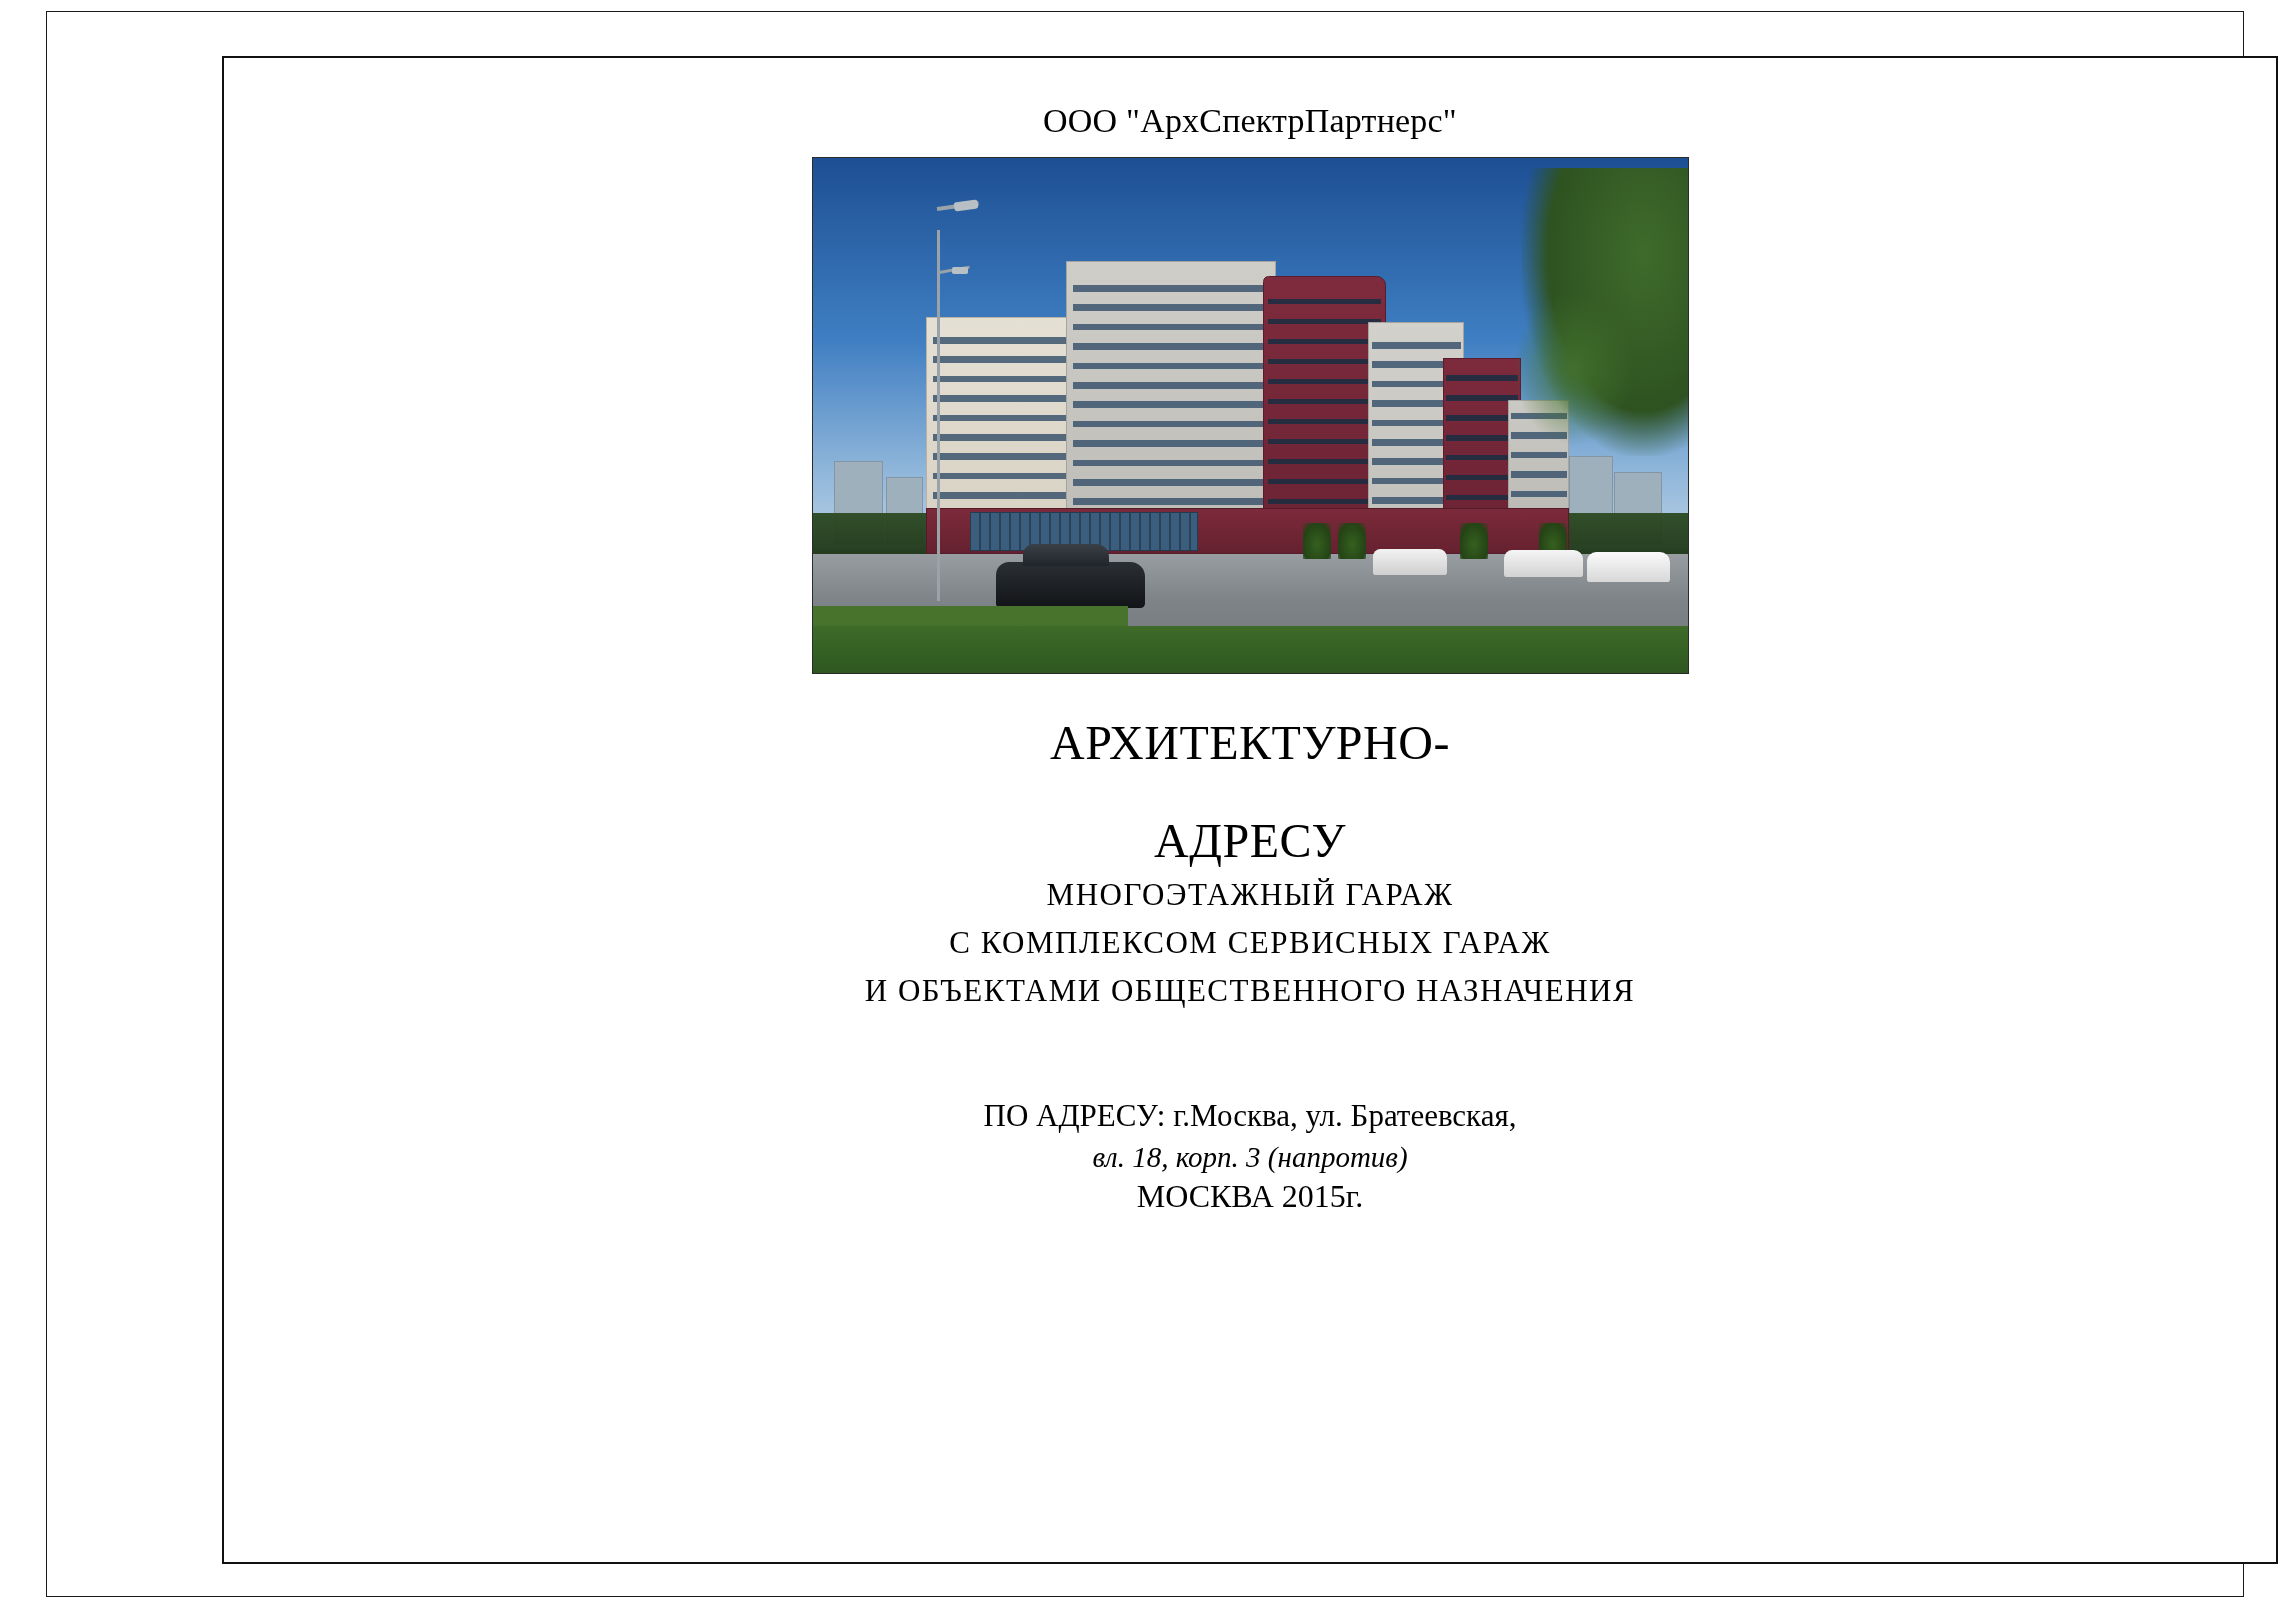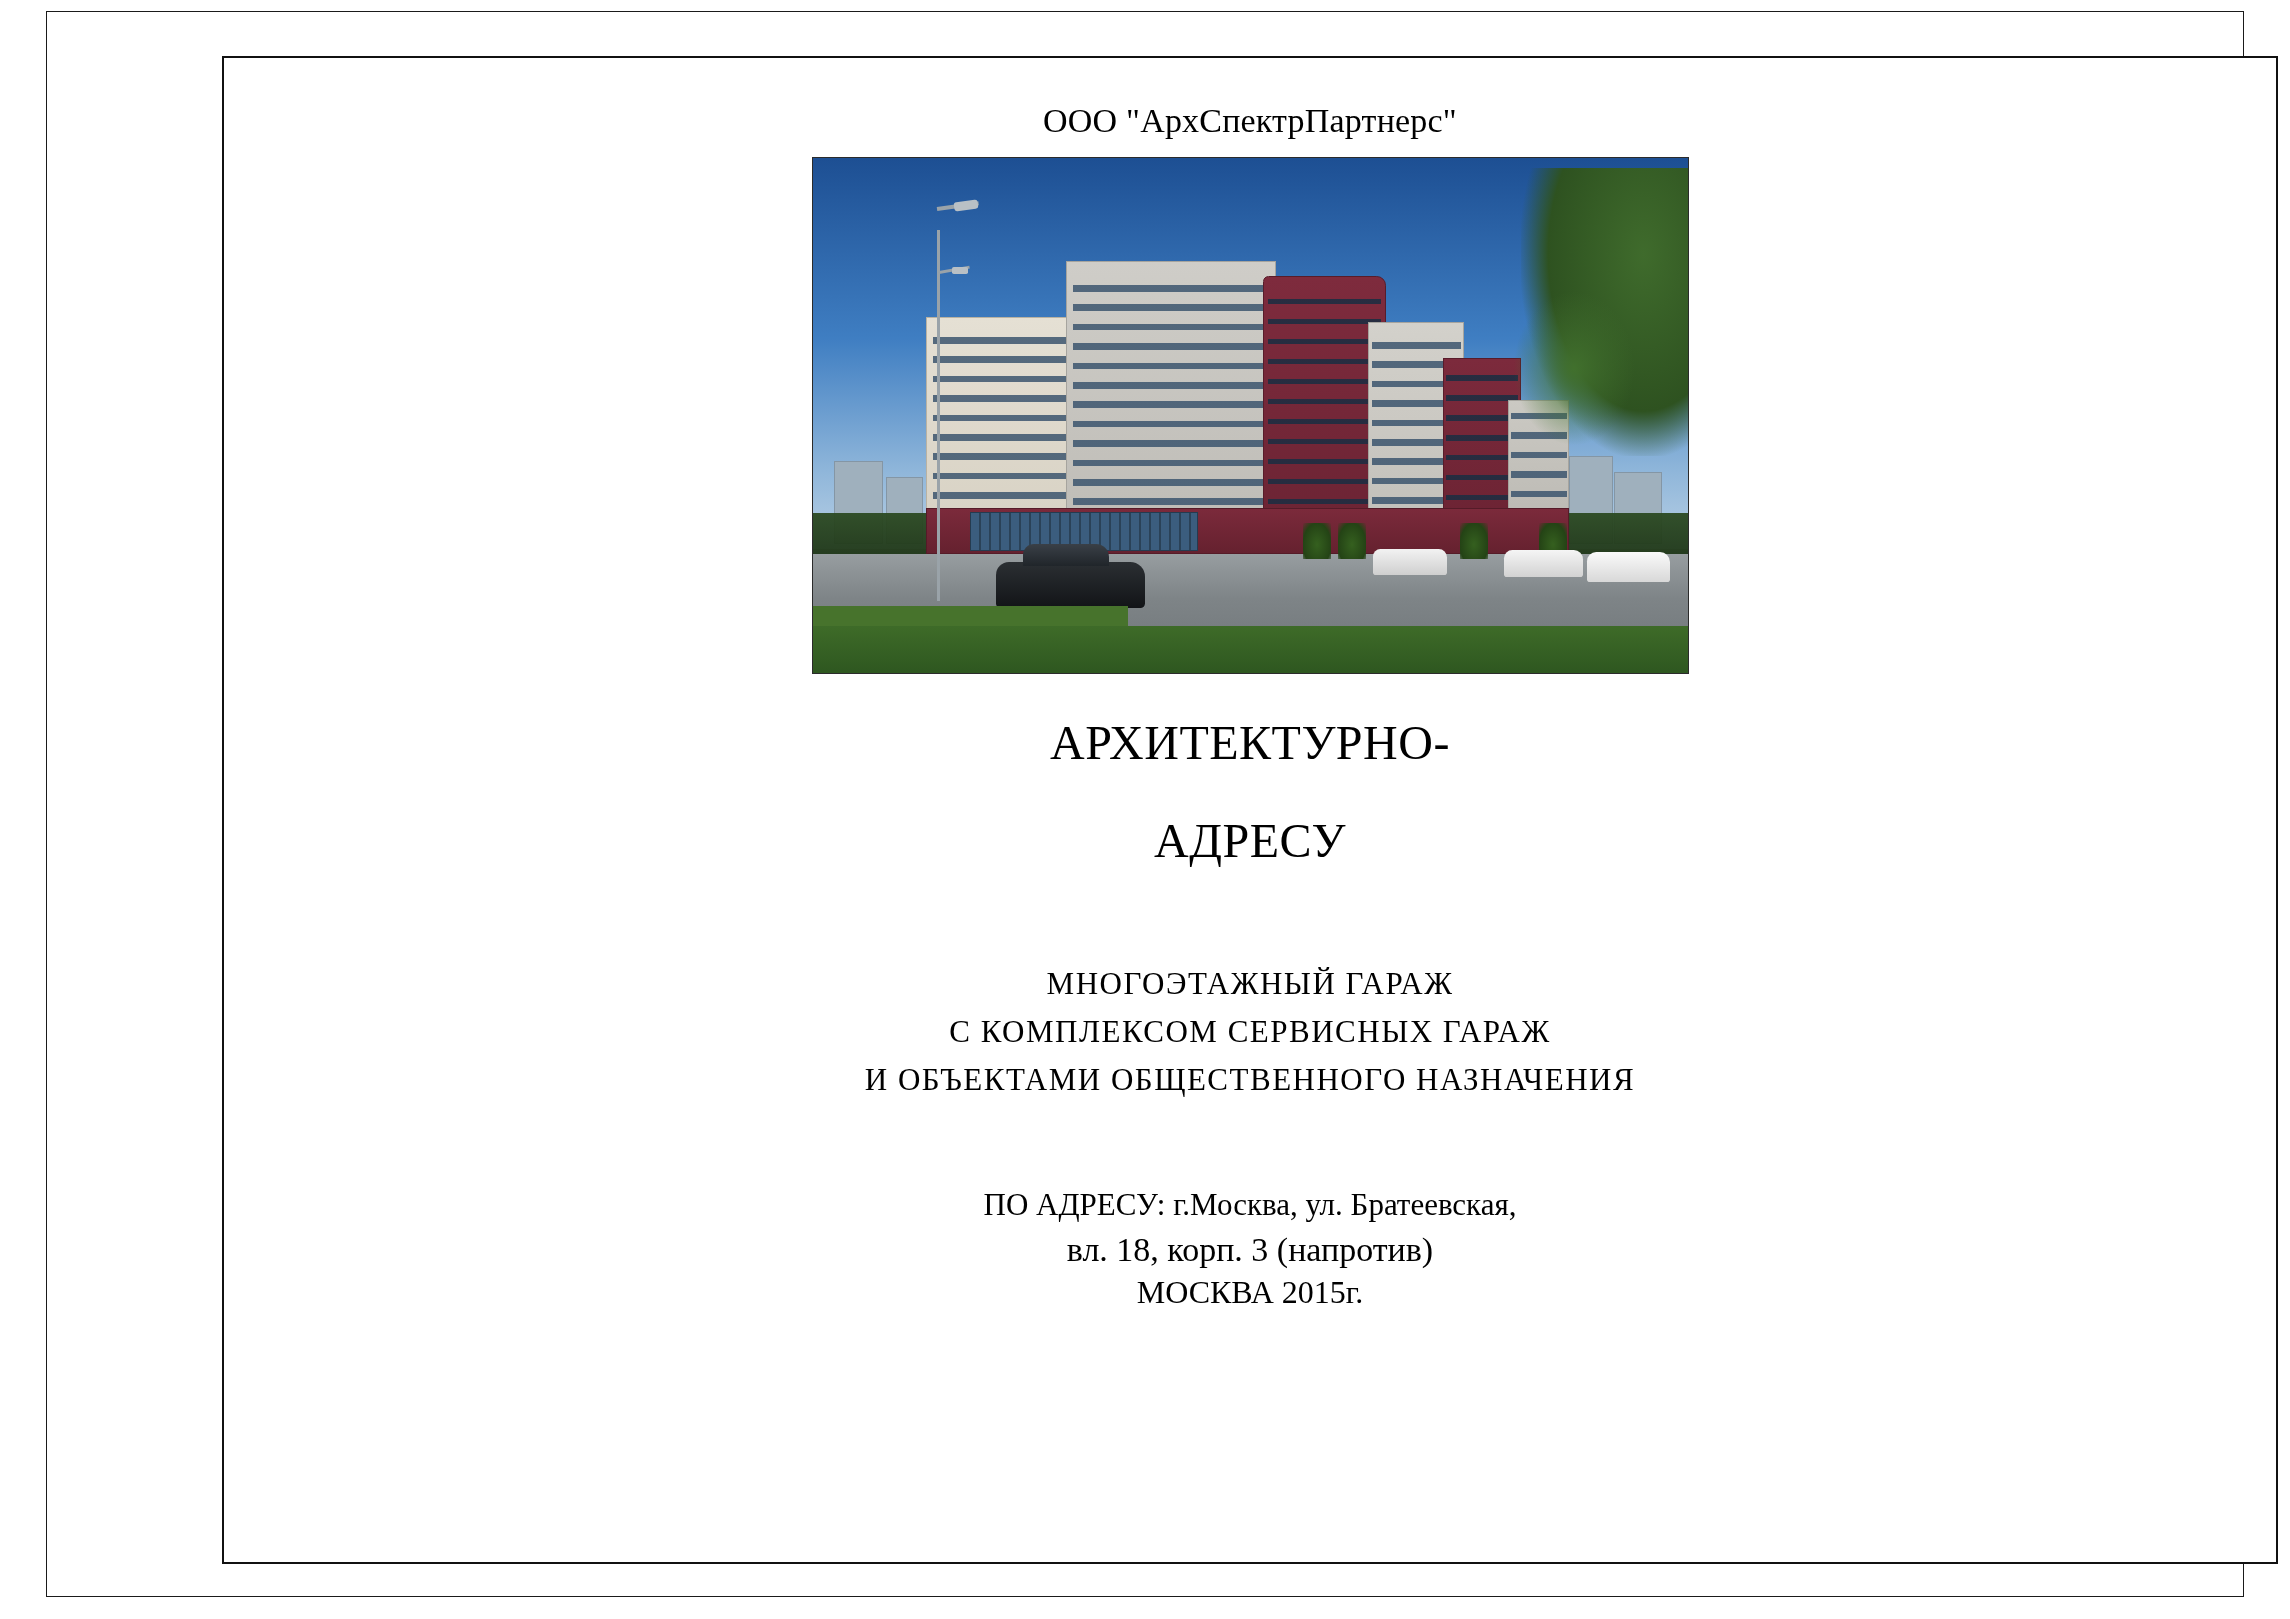--- a/index.html
+++ b/index.html
@@ -339,35 +339,34 @@
   .main-title {
     margin-top: 24px;
     font-size: 48px;
     line-height: 1.22;
     letter-spacing: 0.5px;
     font-family: "Liberation Serif", serif;
   }
   .main-title div { white-space: nowrap; margin-top: 40px; }
 
   .subtitle {
-    margin-top: 89px;
     font-size: 31px;
     line-height: 1.55;
     letter-spacing: 1.5px;
     font-family: "Liberation Serif", serif;
     text-align: center;
   }
 
   .address {
     margin-top: 79px;
     font-size: 31px;
     line-height: 1.4;
     font-family: "Liberation Serif", serif;
   }
-  .address .line2 { font-size: 34px; }
+  .address .line2 { font-size: 29px; font-style: italic; }
 
   .footer {
     font-size: 32px;
     font-family: "Liberation Serif", serif;
   }
 </style>
 </head>
 <body>
 
 <div class="page-sheet">

